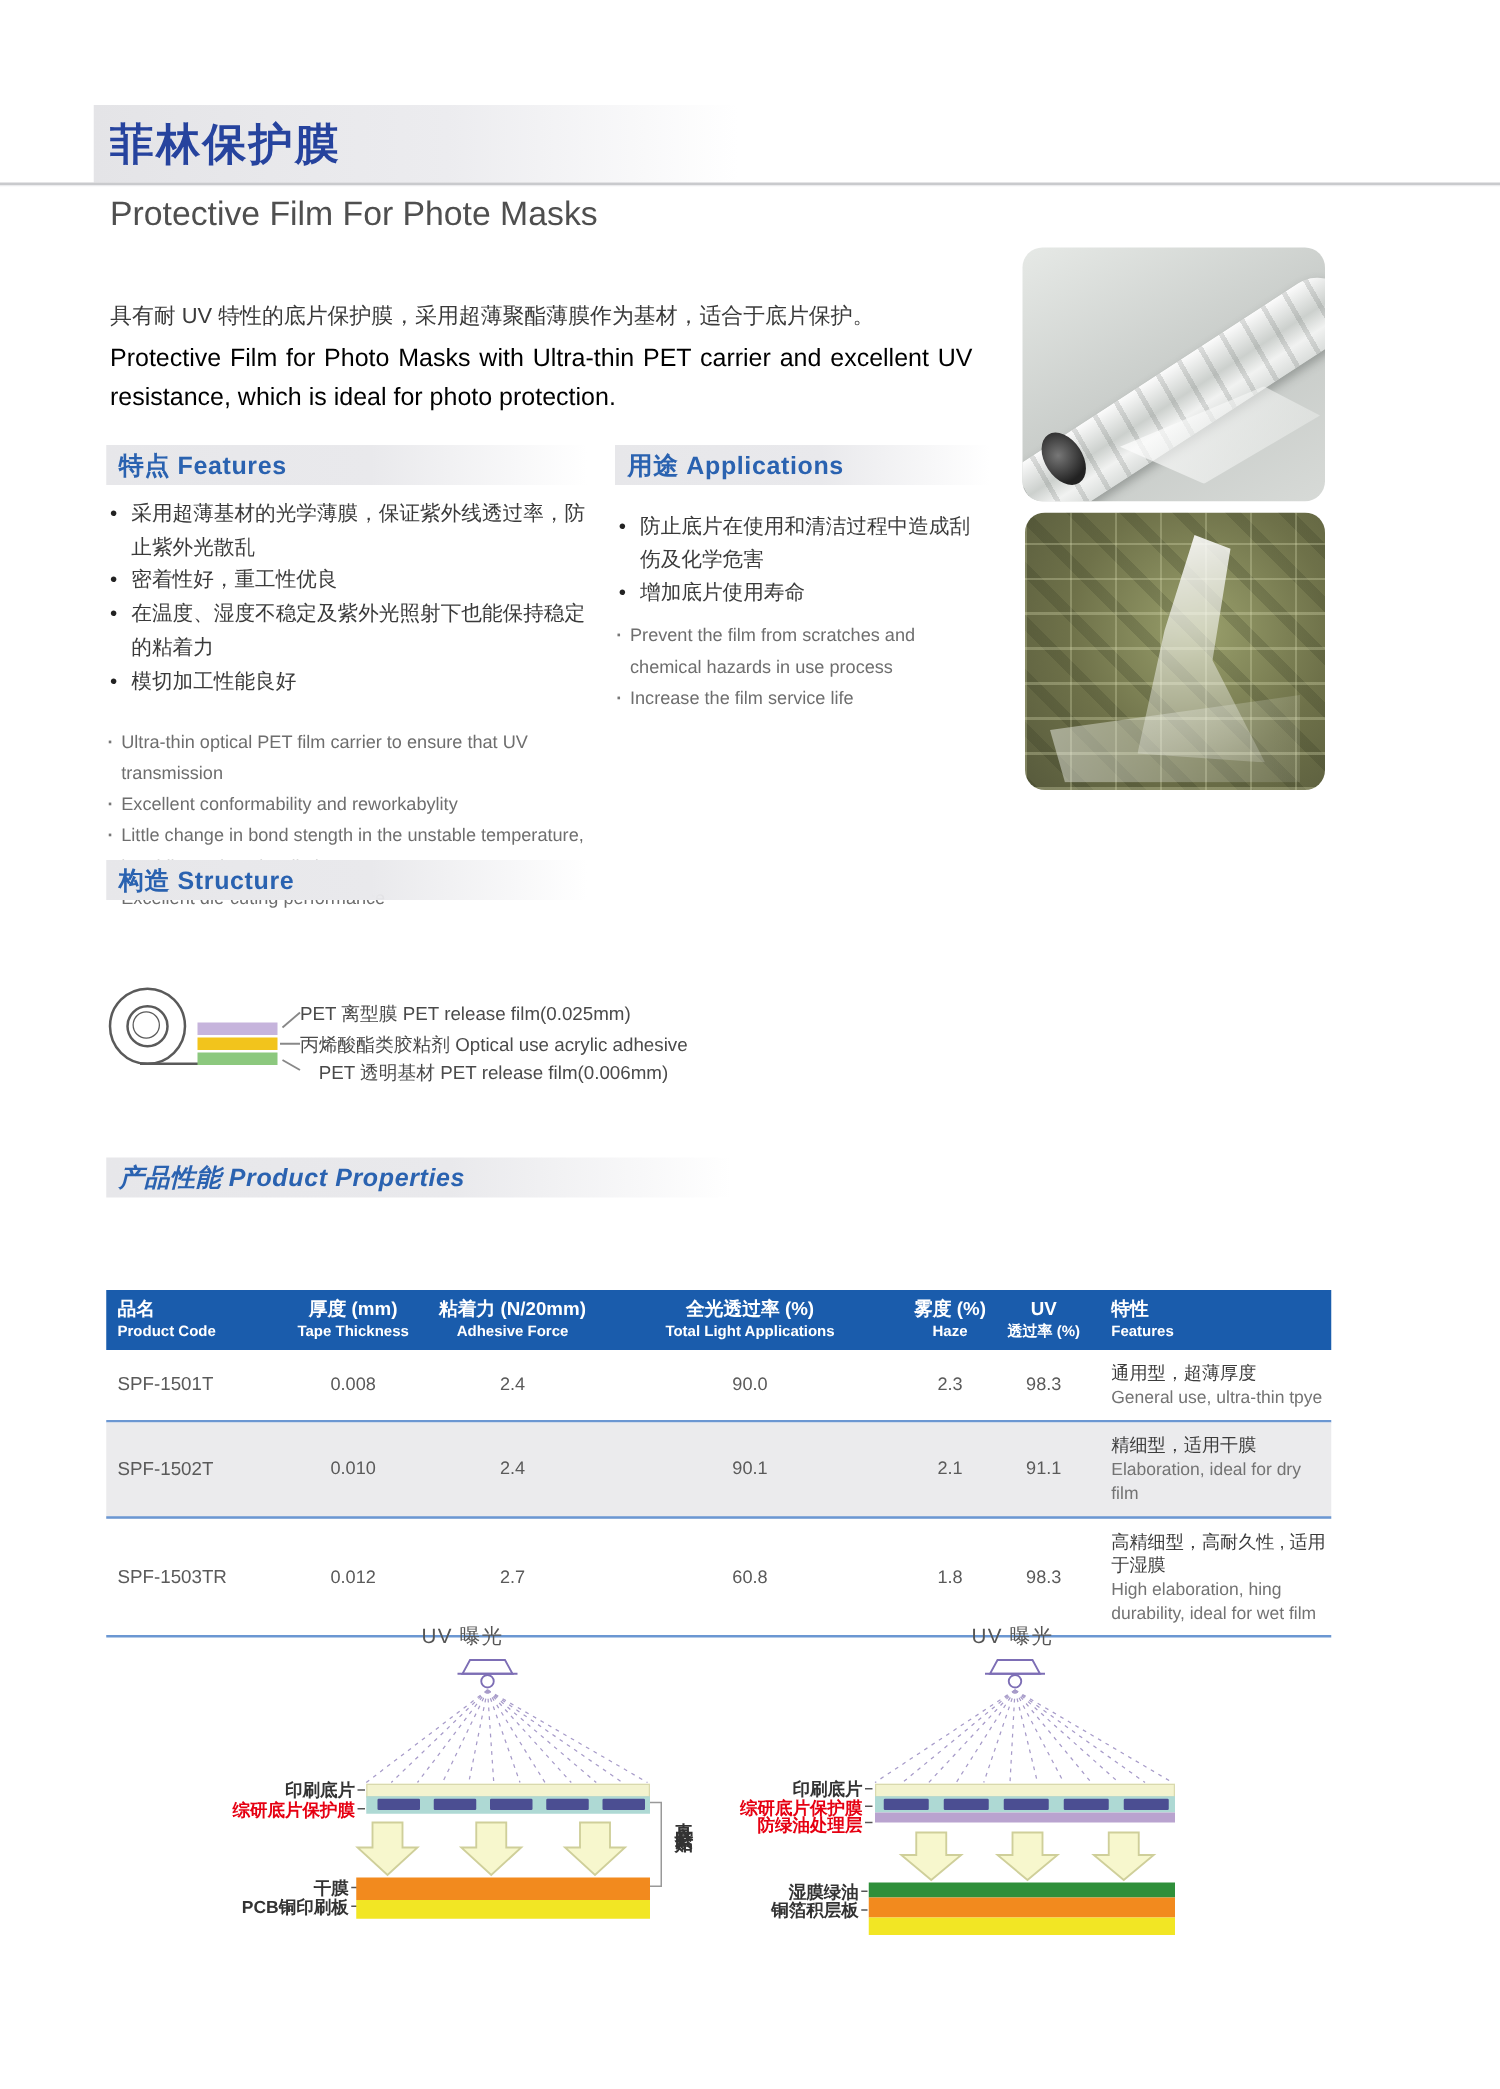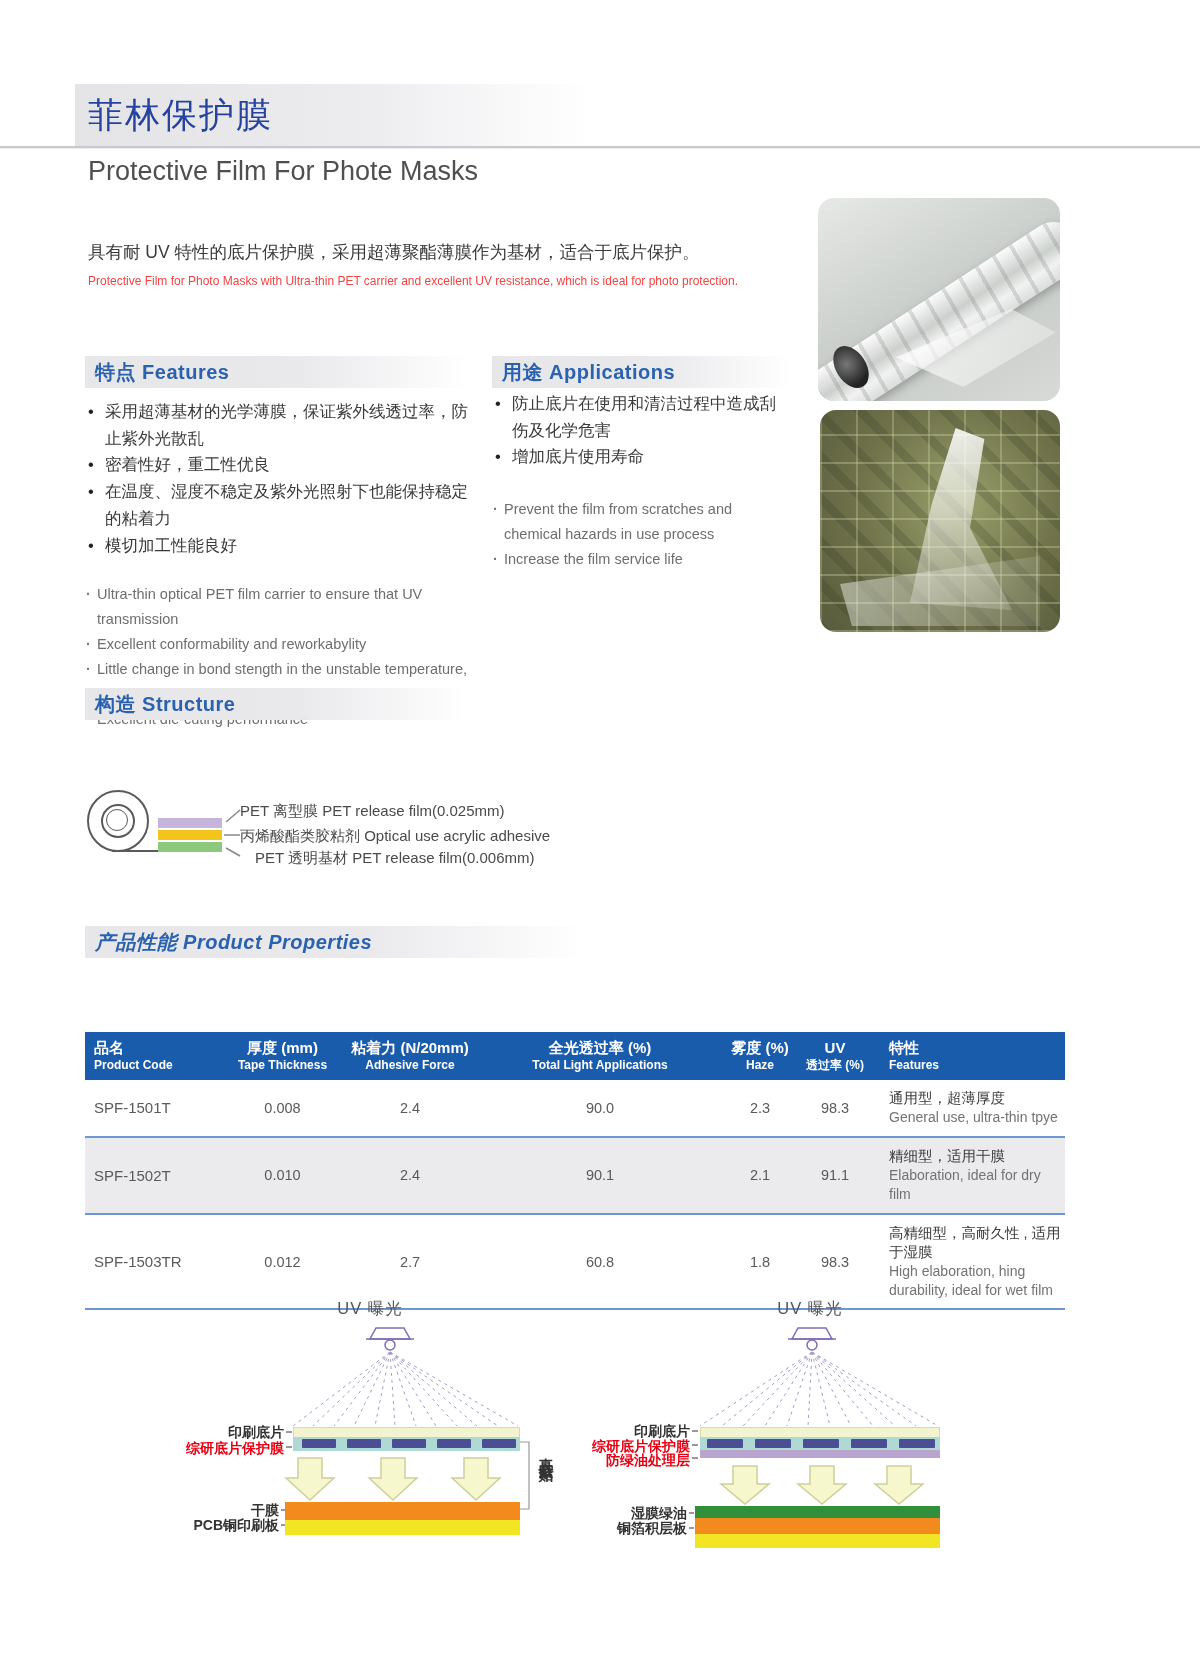--- a/index.html
+++ b/index.html
@@ -3,28 +3,28 @@
 <meta charset="utf-8">
 <style>
   html,body{margin:0;padding:0;background:#fff;}
   body{font-family:"Liberation Sans","DejaVu Sans",sans-serif;color:#333;}
   #page{position:relative;width:1200px;height:1671px;background:#ffffff;overflow:hidden;}
 
   
   .title-band{position:absolute;left:75px;top:84px;width:515px;height:62px;
     background:linear-gradient(to right,#e4e4e7 0%,#ececef 55%,rgba(236,236,239,0) 100%);
     display:flex;align-items:center;}
-  .title-cn{font-size:35px;font-weight:normal;color:#26439e;padding-left:13px;letter-spacing:2px;}
+  .title-cn{font-size:35px;font-weight:bold;color:#26439e;padding-left:13px;letter-spacing:2px;}
   .hrule{position:absolute;left:0;top:146px;width:1200px;height:2px;background:#c9cacd;}
   .hrule2{position:absolute;left:0;top:148px;width:1200px;height:1px;background:#ececee;}
   .title-en{position:absolute;left:88px;top:156px;font-size:27px;color:#4f4f4f;}
 
   
   .intro-cn{position:absolute;left:88px;top:240px;width:700px;font-size:17.5px;color:#3a3a3a;}
-  .intro-en{position:absolute;left:88px;top:272px;width:690px;font-size:12px;color:#ef4444;line-height:1.55;text-align:justify;}
+  .intro-en{position:absolute;left:88px;top:272px;width:690px;font-size:20px;color:#000000;line-height:1.55;text-align:justify;}
 
   
   .sec-head{position:absolute;height:32px;display:flex;align-items:center;
     background:linear-gradient(to right,#e7e7ea 0%,#e9e9ec 55%,rgba(233,233,236,0) 100%);}
   .sec-head span{font-size:20px;font-weight:bold;color:#2a62b0;padding-left:10px;letter-spacing:0.5px;}
 
   
   .cnlist{position:absolute;font-size:16.5px;color:#3a3a3a;line-height:1.62;}
   .cnlist .b{position:relative;padding-left:17px;}
   .cnlist .b::before{content:"•";position:absolute;left:0;top:0;color:#222;}
@@ -128,21 +128,21 @@
   <div class="enlist" style="left:86px;top:582px;width:408px;">
     <div class="b">Ultra-thin optical PET film carrier to ensure that UV transmission</div>
     <div class="b">Excellent conformability and reworkabylity</div>
     <div class="b">Little change in bond stength in the unstable temperature, humidity and UV irradiation</div>
     <div class="b">Excellent die-cuting performance</div>
   </div>
 
   <div class="sec-head" style="left:492px;top:356px;width:300px;">
     <span>用途 Applications</span>
   </div>
-  <div class="cnlist" style="left:495px;top:390px;width:290px;">
+  <div class="cnlist" style="left:495px;top:408px;width:290px;">
     <div class="b">防止底片在使用和清洁过程中造成刮伤及化学危害</div>
     <div class="b">增加底片使用寿命</div>
   </div>
   <div class="enlist" style="left:493px;top:497px;width:300px;">
     <div class="b">Prevent the film  from scratches and chemical hazards in use process</div>
     <div class="b">Increase the film service life</div>
   </div>
 
   <div class="sec-head" style="left:85px;top:688px;width:385px;">
     <span>构造 Structure</span>

